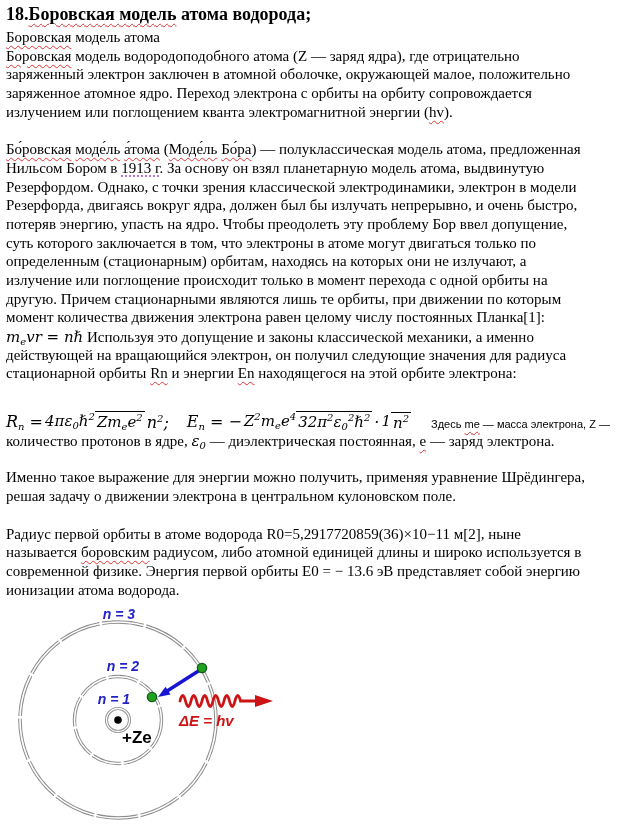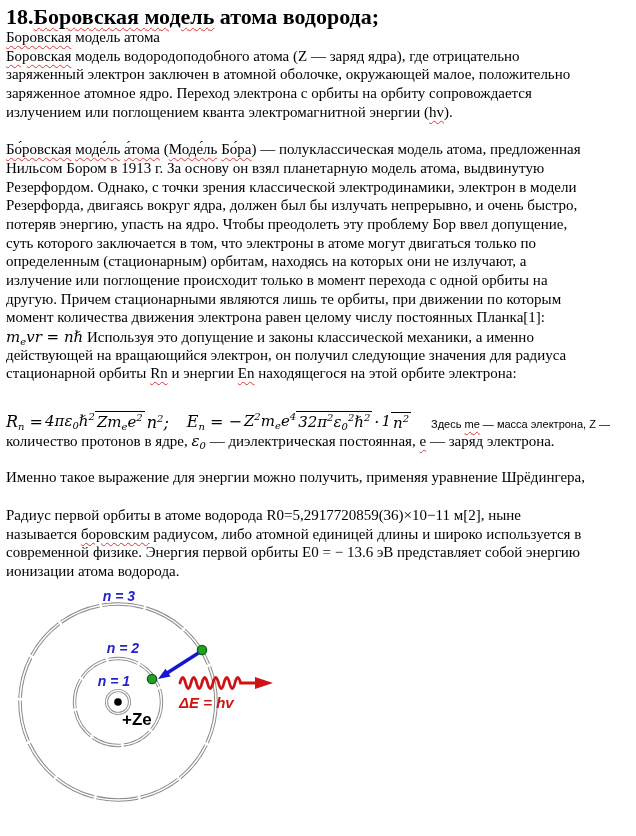--- a/index.html
+++ b/index.html
@@ -1,30 +1,30 @@
 <!DOCTYPE html>
 <html><head>
 <meta charset="utf-8">
 <style>
   html,body{margin:0;padding:0;background:#fff;}
   body{width:636px;height:836px;overflow:hidden;
        font-family:"Liberation Serif","DejaVu Serif",serif;
        color:#000;font-size:15px;}
   #doc{padding:4px 0 0 6px;width:630px;}
   .line{height:18.7px;white-space:nowrap;overflow:visible;}
-  .line.title{height:24px;font-size:22px;font-weight:bold;margin-bottom:1px;}
+  .line.title{height:24px;font-size:18px;font-weight:bold;margin-bottom:1px;}
   .line.blank{height:18.7px;}
   .r-n{}
   .r-sp{text-decoration:underline;text-decoration-style:wavy;
         text-decoration-color:#e03333;text-decoration-thickness:1px;
         text-underline-offset:3px;}
   .r-gr{text-decoration-style:wavy;
         text-decoration-color:#2e9e4f;text-decoration-thickness:1px;
         text-underline-offset:3px;}
-  .r-dt{text-decoration-style:dotted;
+  .r-dt{text-decoration:underline;text-decoration-style:dotted;
         text-decoration-color:#9a4fd0;text-underline-offset:3px;}
   .r-m{font-family:"DejaVu Serif","DejaVu Sans",serif;font-style:italic;}
   .r-msub{font-family:"DejaVu Serif","DejaVu Sans",serif;font-style:italic;
           font-size:10px;vertical-align:-3px;}
   .r-msup{font-family:"DejaVu Serif","DejaVu Sans",serif;font-style:italic;
           font-size:10px;vertical-align:6px;}
   
   .f-row{display:flex;align-items:flex-end;height:46px;margin:2px 0 0 0;
          font-family:"DejaVu Serif","DejaVu Sans",serif;font-size:16px;}
   .f-group{display:inline-flex;align-items:flex-end;margin-right:18px;}
@@ -92,20 +92,21 @@
         <span class="den"><span class="r-m">n</span><span class="r-msup">2</span></span>
       </span>
     </span>
     <span class="f-trail"><span class="r-n">Здесь </span><span class="r-sp">me</span><span class="r-n"> — масса электрона, Z —</span></span>
   </div>
 
   <div id="lines-b">
       <div class="line line"><span class="r-n">количество протонов в ядре, </span><span class="r-m">ε</span><span class="r-msub">0</span><span class="r-n"> — диэлектрическая постоянная, </span><span class="r-sp">е</span><span class="r-n"> — заряд электрона.</span></div>
       <div class="line blank"></div>
       <div class="line line"><span class="r-n">Именно такое выражение для энергии можно получить, применяя уравнение Шрёдингера,</span></div>
+      <div class="line line"><span class="r-n">решая задачу о движении электрона в центральном кулоновском поле.</span></div>
       <div class="line blank"></div>
       <div class="line line"><span class="r-n">Радиус первой орбиты в атоме водорода R0=5,2917720859(36)×10−11 м[2], ныне</span></div>
       <div class="line line"><span class="r-n">называется </span><span class="r-sp">боровским</span><span class="r-n"> радиусом, либо атомной единицей длины и широко используется в</span></div>
       <div class="line line"><span class="r-n">современной физике. Энергия первой орбиты E0 = − 13.6 эВ представляет собой энергию</span></div>
       <div class="line line"><span class="r-n">ионизации атома водорода.</span></div>
     </div>
 
   <div id="diagram-wrap">
     <svg width="310" height="218" viewBox="0 0 310 218">
 

